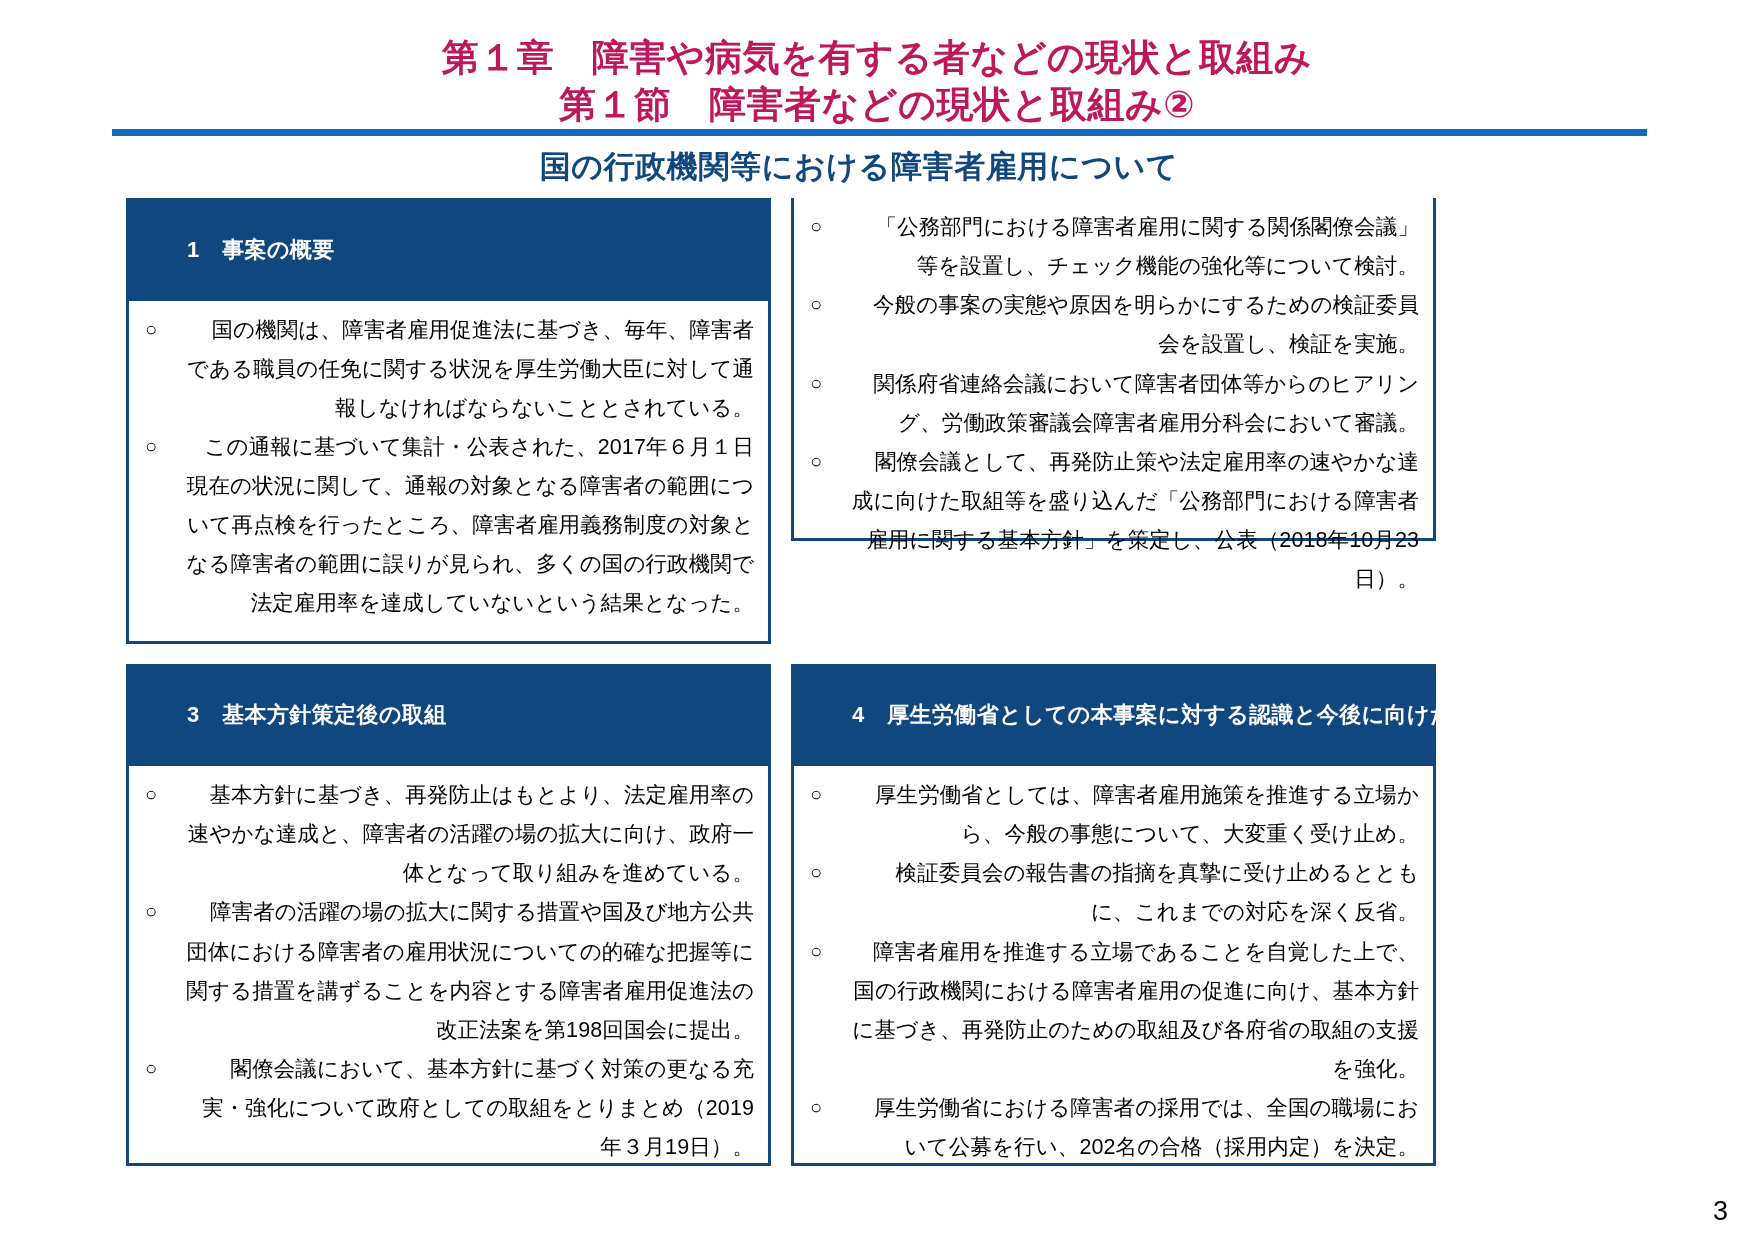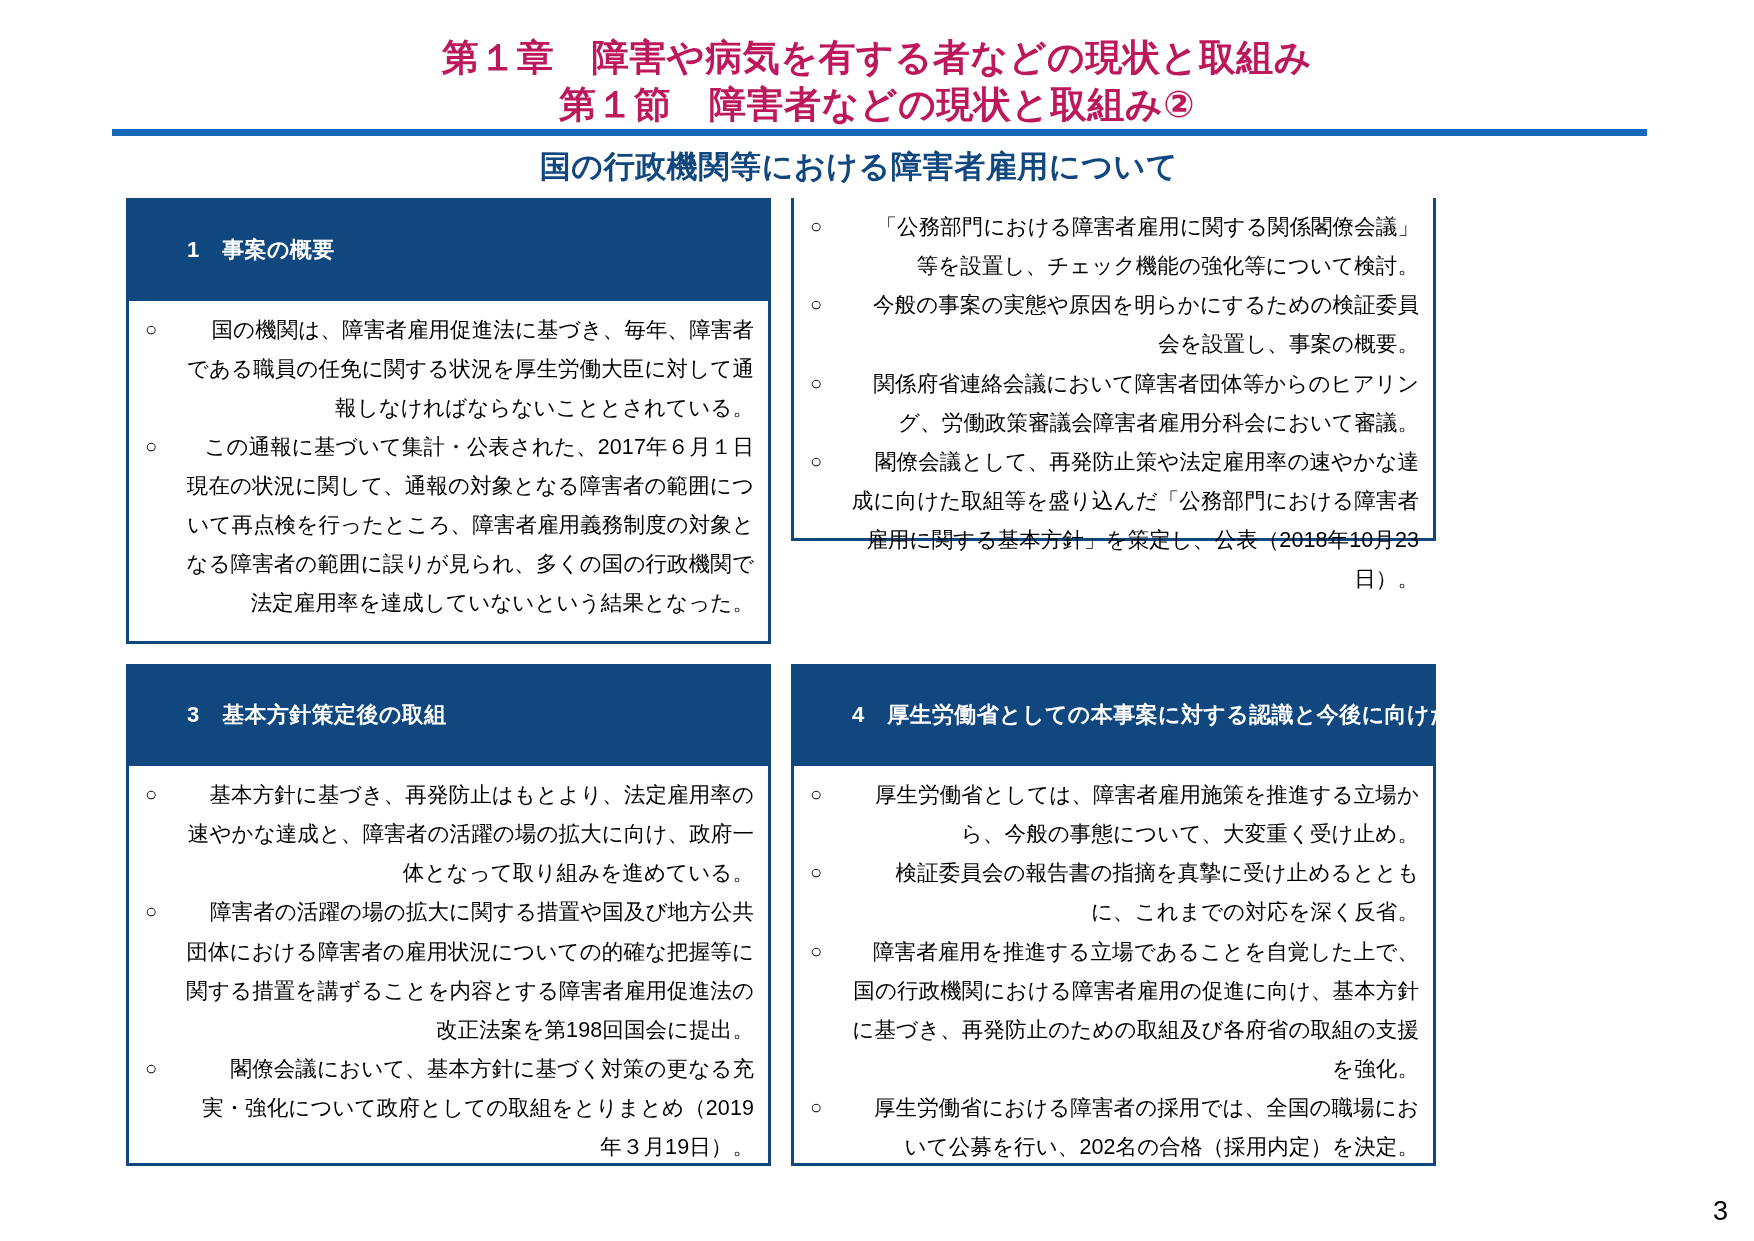--- a/index.html
+++ b/index.html
@@ -153,21 +153,21 @@
   </div>
 
   <div class="panel panel-2">
     <div class="panel-body">
       <div class="bullet">
         <span class="bullet-mark">○</span>
         <span class="bullet-text"><span class="indent-first">「公務部門における障害者雇用に関する関係閣僚会議」等を設置し、チェック機能の強化等について検討。</span></span>
       </div>
       <div class="bullet">
         <span class="bullet-mark">○</span>
-        <span class="bullet-text"><span class="indent-first">今般の事案の実態や原因を明らかにするための検証委員会を設置し、事案の概要。</span></span>
+        <span class="bullet-text"><span class="indent-first">今般の事案の実態や原因を明らかにするための検証委員会を設置し、検証を実施。</span></span>
       </div>
       <div class="bullet">
         <span class="bullet-mark">○</span>
         <span class="bullet-text"><span class="indent-first">関係府省連絡会議において障害者団体等からのヒアリング、労働政策審議会障害者雇用分科会において審議。</span></span>
       </div>
       <div class="bullet">
         <span class="bullet-mark">○</span>
         <span class="bullet-text"><span class="indent-first">閣僚会議として、再発防止策や法定雇用率の速やかな達成に向けた取組等を盛り込んだ「公務部門における障害者雇用に関する基本方針」を策定し、公表（2018年10月23日）。</span></span>
       </div>
     </div>

